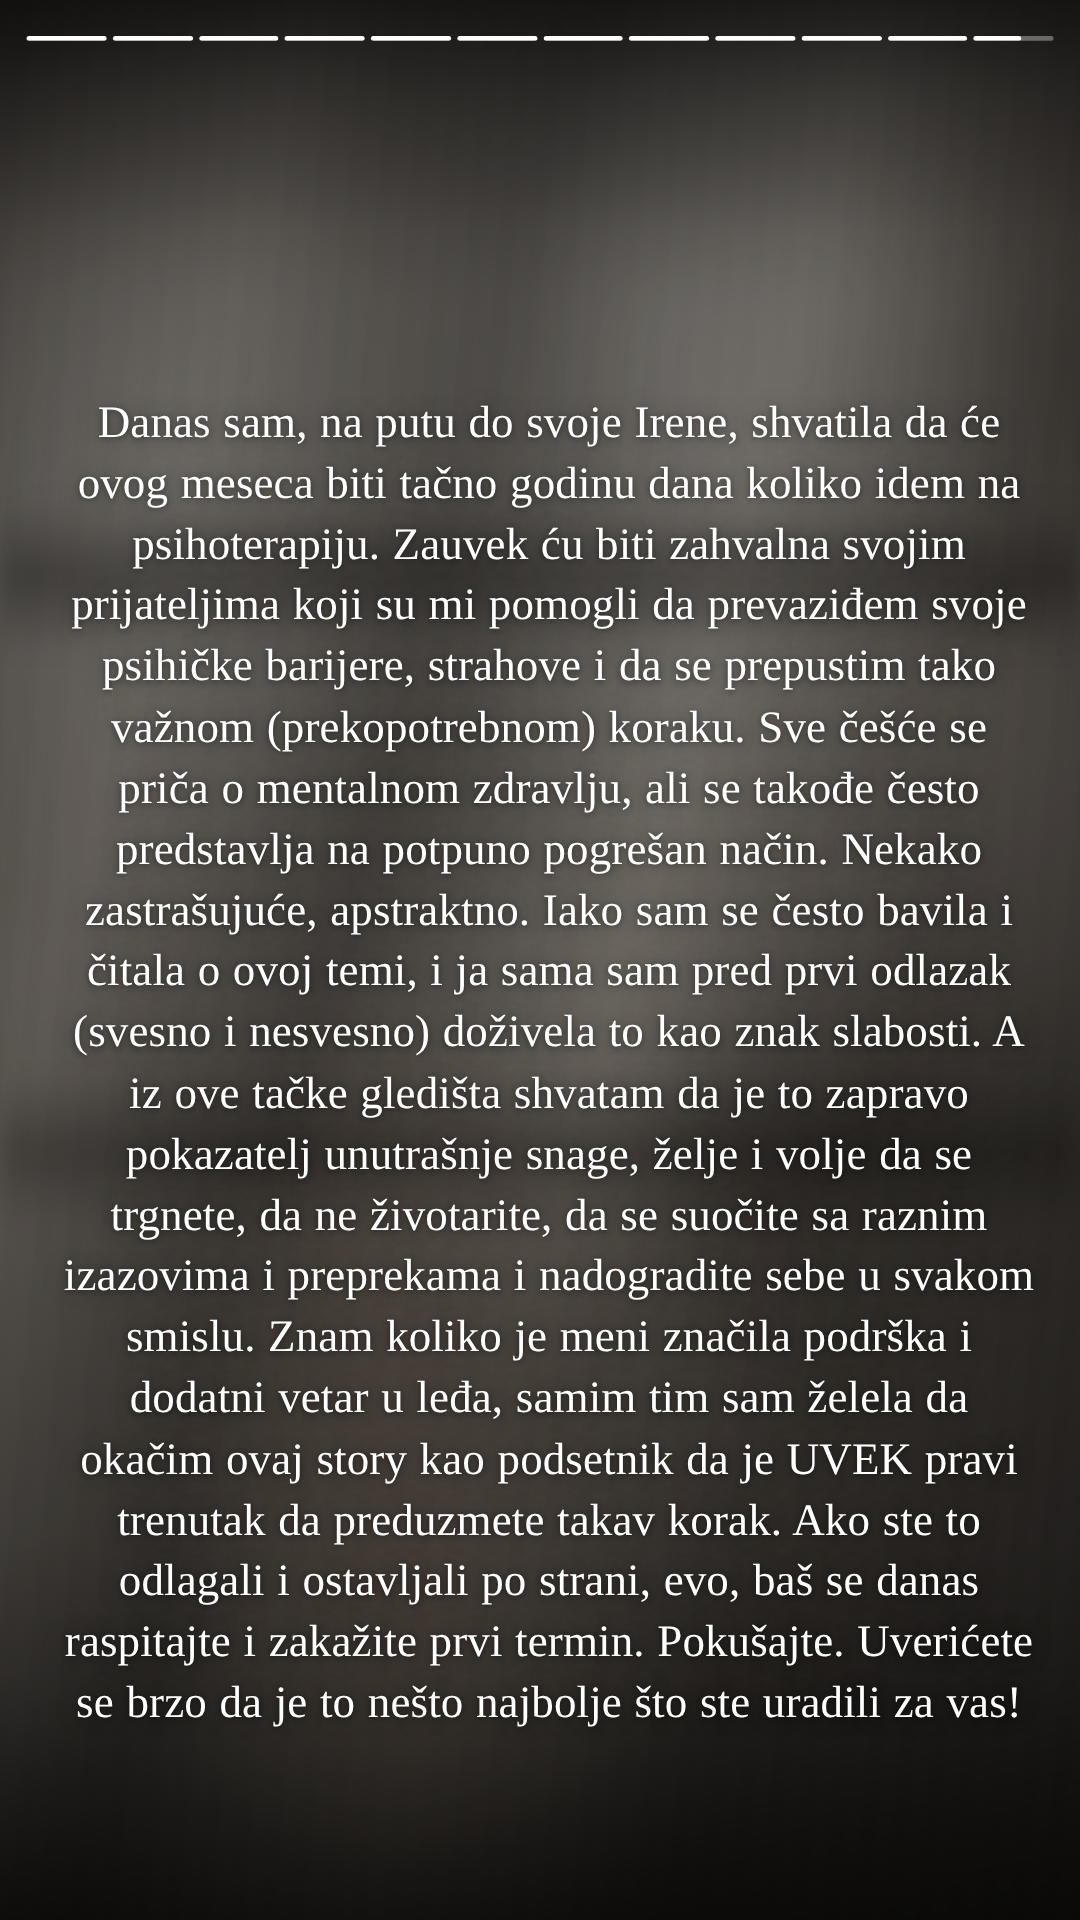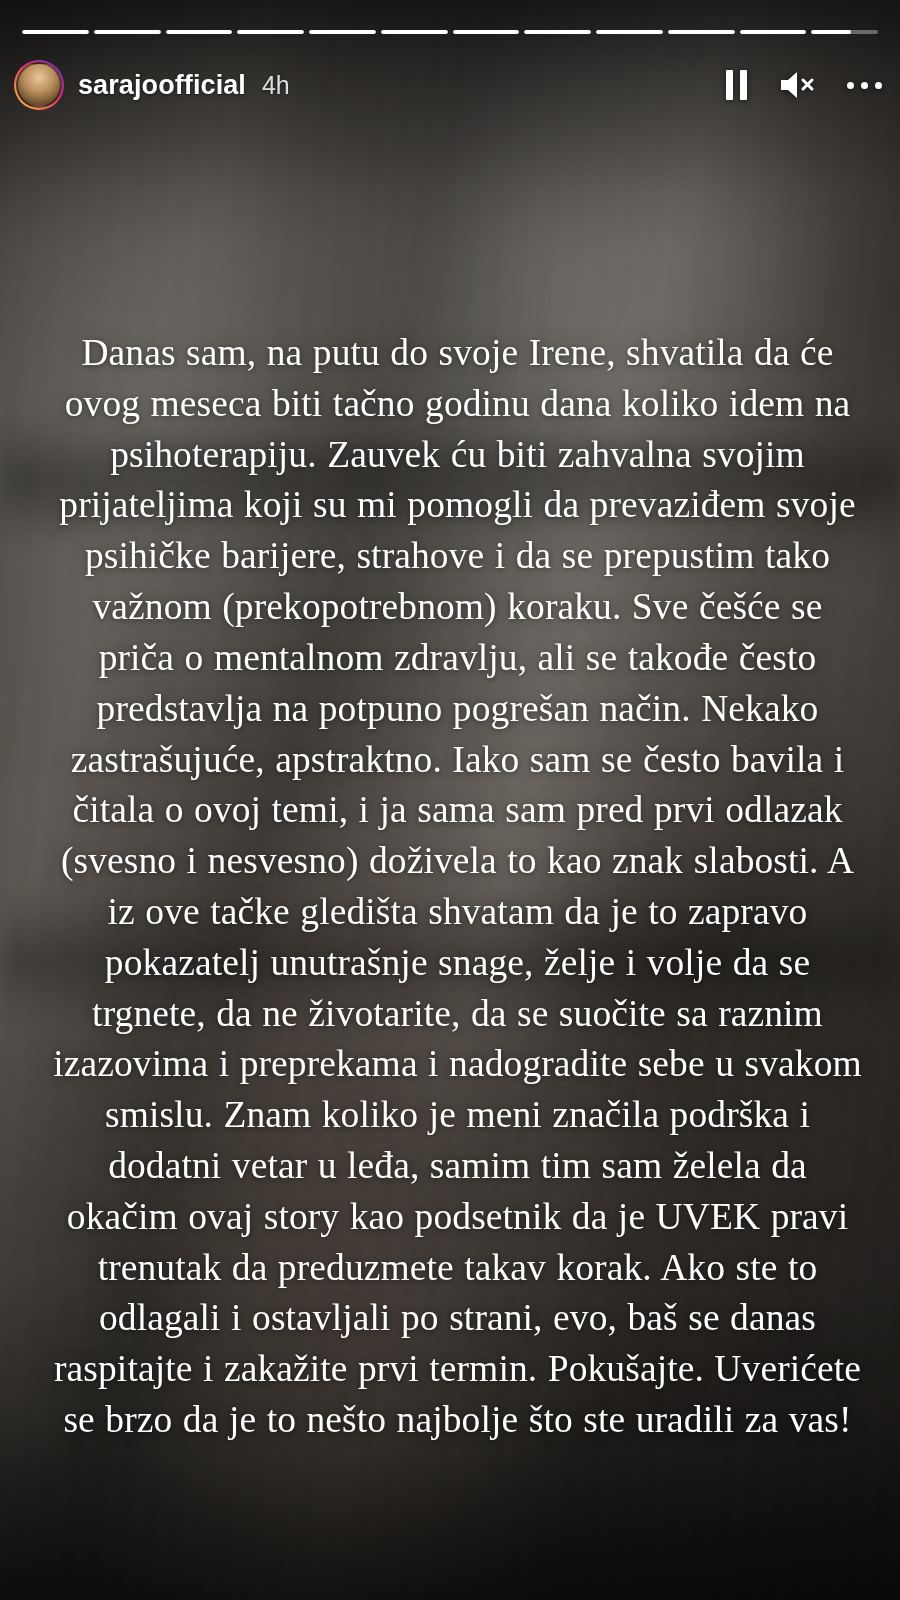--- a/index.html
+++ b/index.html
@@ -234,47 +234,18 @@
         <span class="fill" style="width: 100%;"></span>
       </div>
       <div class="progress-seg">
         <span class="fill" style="width: 100%;"></span>
       </div>
       <div class="progress-seg">
         <span class="fill" style="width: 60%;"></span>
       </div>
     </div>
 
-  <div class="header">
-    <div class="avatar-ring">
-      <div class="avatar"></div>
-    </div>
-    <span class="username">sarajoofficial</span>
-    <span class="timestamp">4h</span>
-
-    <div class="header-actions">
-      <span class="icon-btn">
-        <span class="pause-icon">
-            <i></i>
-            <i></i>
-          </span>
-      </span>
-      <span class="icon-btn">
-        <svg width="40" height="34" viewBox="0 0 40 34">
-          <path d="M4 12 h7 L20 4 v26 l-9 -8 H4 z" fill="#ffffff"></path>
-          <path d="M26 12 l9 9 M35 12 l-9 9" stroke="#ffffff" stroke-width="3" stroke-linecap="round" fill="none"></path>
-        </svg>
-      </span>
-      <span class="icon-btn">
-        <span class="more-icon">
-            <i></i>
-            <i></i>
-            <i></i>
-          </span>
-      </span>
-    </div>
-  </div>
 
   <div class="story-text-wrap">
     <div class="story-text">Danas sam, na putu do svoje Irene, shvatila da će ovog meseca biti tačno godinu dana koliko idem na psihoterapiju. Zauvek ću biti zahvalna svojim prijateljima koji su mi pomogli da prevaziđem svoje psihičke barijere, strahove i da se prepustim tako važnom (prekopotrebnom) koraku. Sve češće se priča o mentalnom zdravlju, ali se takođe često predstavlja na potpuno pogrešan način. Nekako zastrašujuće, apstraktno. Iako sam se često bavila i čitala o ovoj temi, i ja sama sam pred prvi odlazak (svesno i nesvesno) doživela to kao znak slabosti. A iz ove tačke gledišta shvatam da je to zapravo pokazatelj unutrašnje snage, želje i volje da se trgnete, da ne životarite, da se suočite sa raznim izazovima i preprekama i nadogradite sebe u svakom smislu. Znam koliko je meni značila podrška i dodatni vetar u leđa, samim tim sam želela da okačim ovaj story kao podsetnik da je UVEK pravi trenutak da preduzmete takav korak. Ako ste to odlagali i ostavljali po strani, evo, baš se danas raspitajte i zakažite prvi termin. Pokušajte. Uverićete se brzo da je to nešto najbolje što ste uradili za vas!</div>
   </div>
 
 </div>
 
 </body></html>

